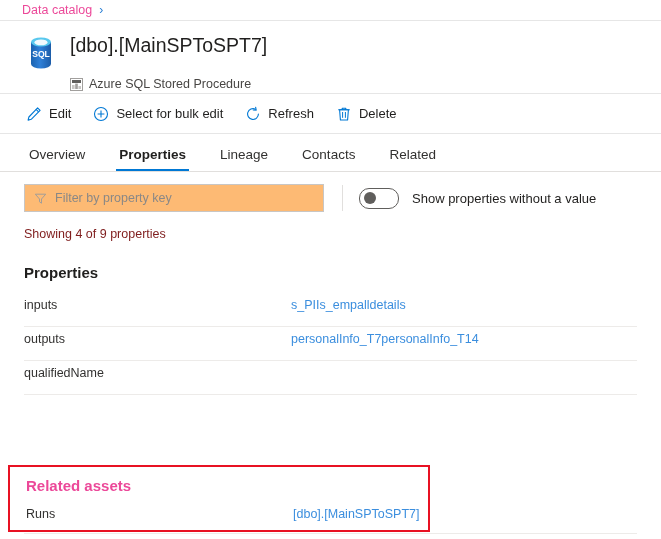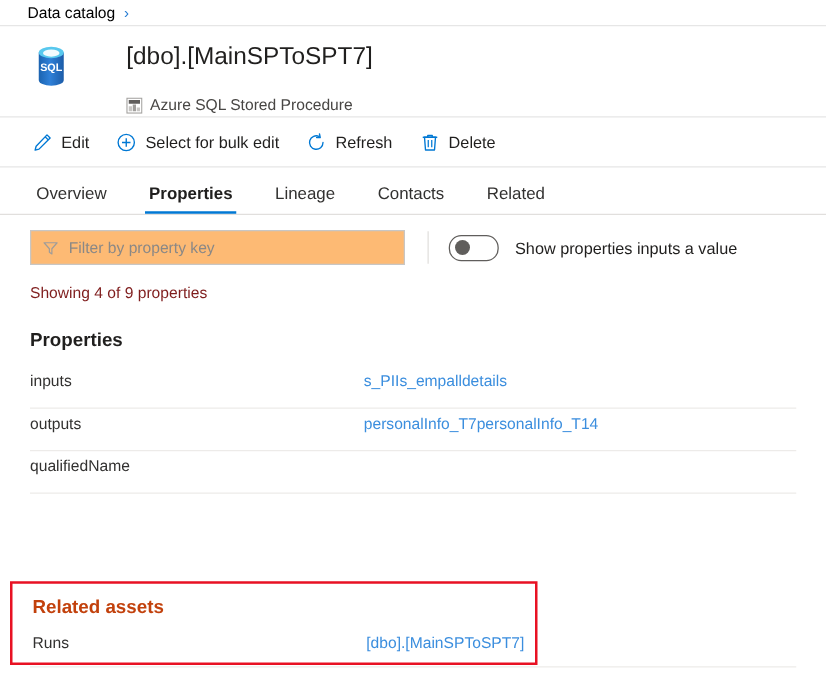--- a/index.html
+++ b/index.html
@@ -21,41 +21,40 @@
   
   .breadcrumb-bar {
     height: 21px;
     display: flex;
     align-items: center;
     padding-left: 22px;
     border-bottom: 1px solid #e6e6e6;
     box-sizing: border-box;
   }
   .crumb-link {
-    color: #000000;
+    color: #ec4899;
     font-size: 12.5px;
     cursor: pointer;
     white-space: nowrap;
   }
   .crumb-sep {
     color: #0066cc;
     font-size: 12px;
     margin-left: 7px;
     opacity: .85;
   }
 
   
   .title-block {
     display: flex;
     align-items: flex-start;
     padding: 11px 0 11px 22px;
     border-bottom: 1px solid #e6e6e6;
     box-sizing: border-box;
     height: 73px;
-    gap: 31px;
   }
   .asset-icon {
     width: 38px;
     height: 38px;
     margin-top: 2px;
     margin-right: 10px;
     flex: none;
   }
   .title-text-wrap {
     display: flex;
@@ -271,21 +270,21 @@
     border: 2px solid #e81123;
     box-sizing: border-box;
   }
   .related-inner {
     padding-left: 16px;
     padding-right: 12px;
   }
   .related-heading {
     font-size: 15px;
     font-weight: bold;
-    color: #c2410c;
+    color: #ec4899;
     margin-top: 10px;
     margin-bottom: 11px;
   }
   .related-row {
     display: flex;
     align-items: flex-end;
   }
   .related-key {
     width: 267px;
     flex: none;
@@ -406,21 +405,21 @@
     </span>
     <input class="filter-input" type="text" value="" placeholder="Filter by property key" style="">
   </div>
 
   <div class="vsep"></div>
 
   <div class="toggle-wrap">
     <div class="toggle">
       <span class="knob"></span>
     </div>
-    <span class="toggle-label">Show properties inputs a value</span>
+    <span class="toggle-label">Show properties without a value</span>
   </div>
 </div>
 
 <div class="showing-text">Showing 4 of 9 properties</div>
 
 <div class="section">
   <div class="section-heading">Properties</div>
 
   <div class="prop-row">
     <div class="prop-key">inputs</div>

